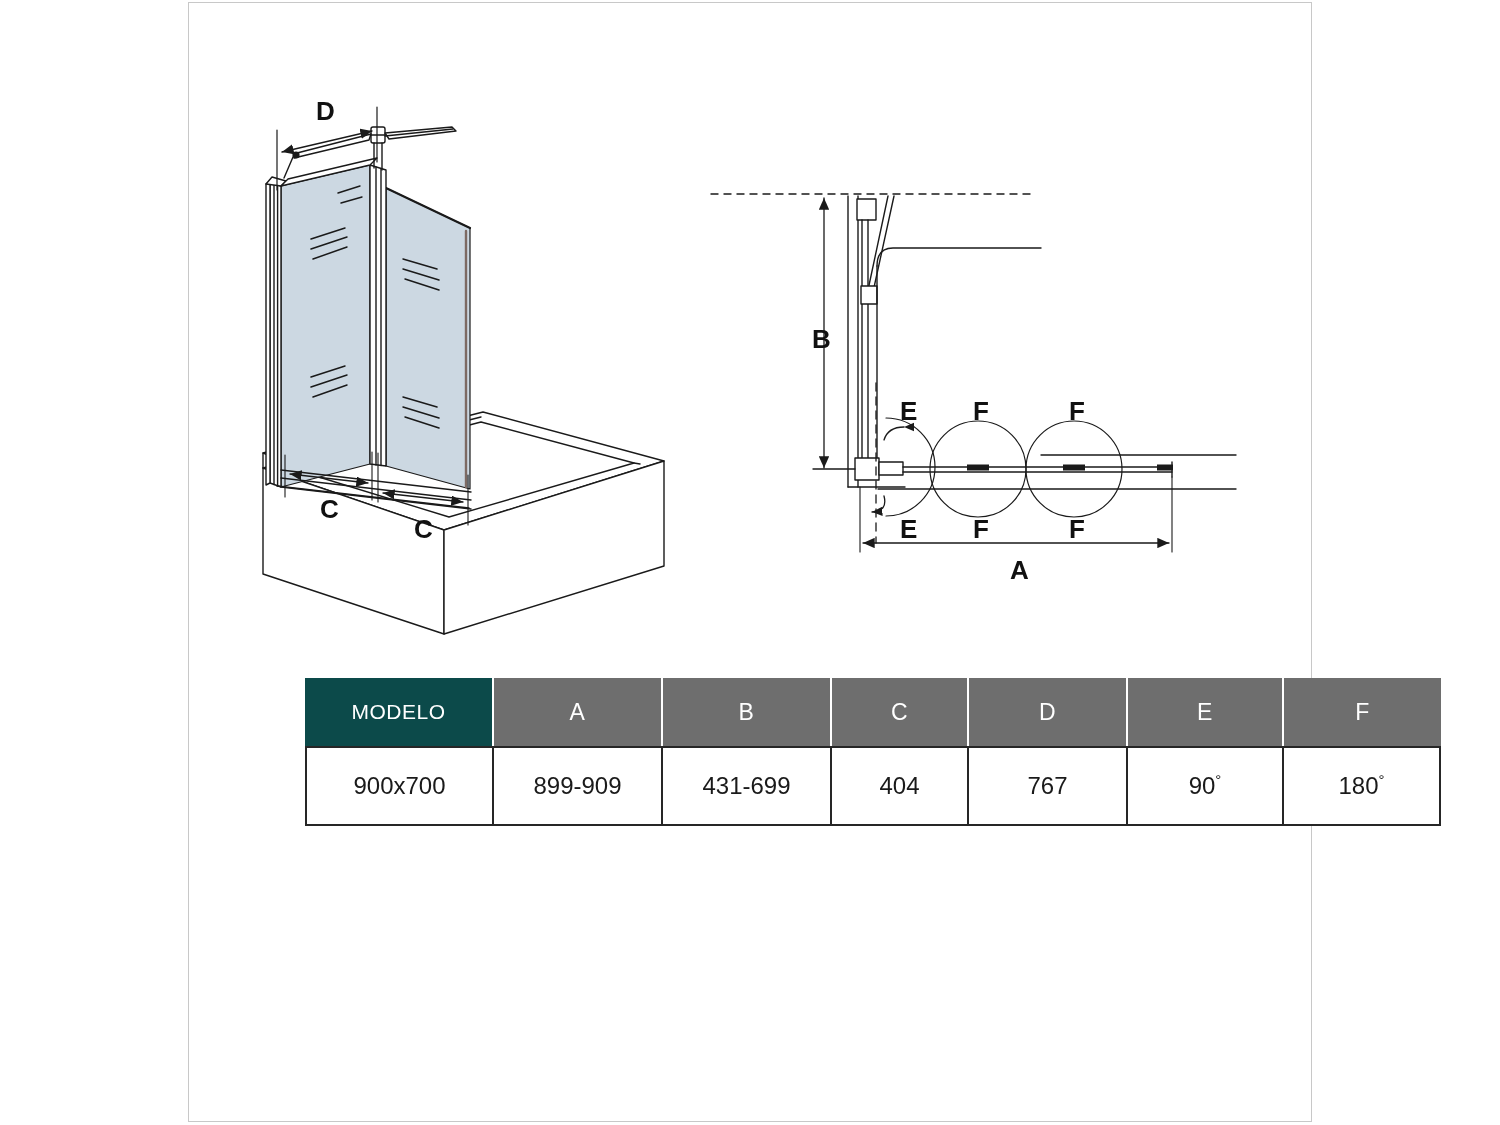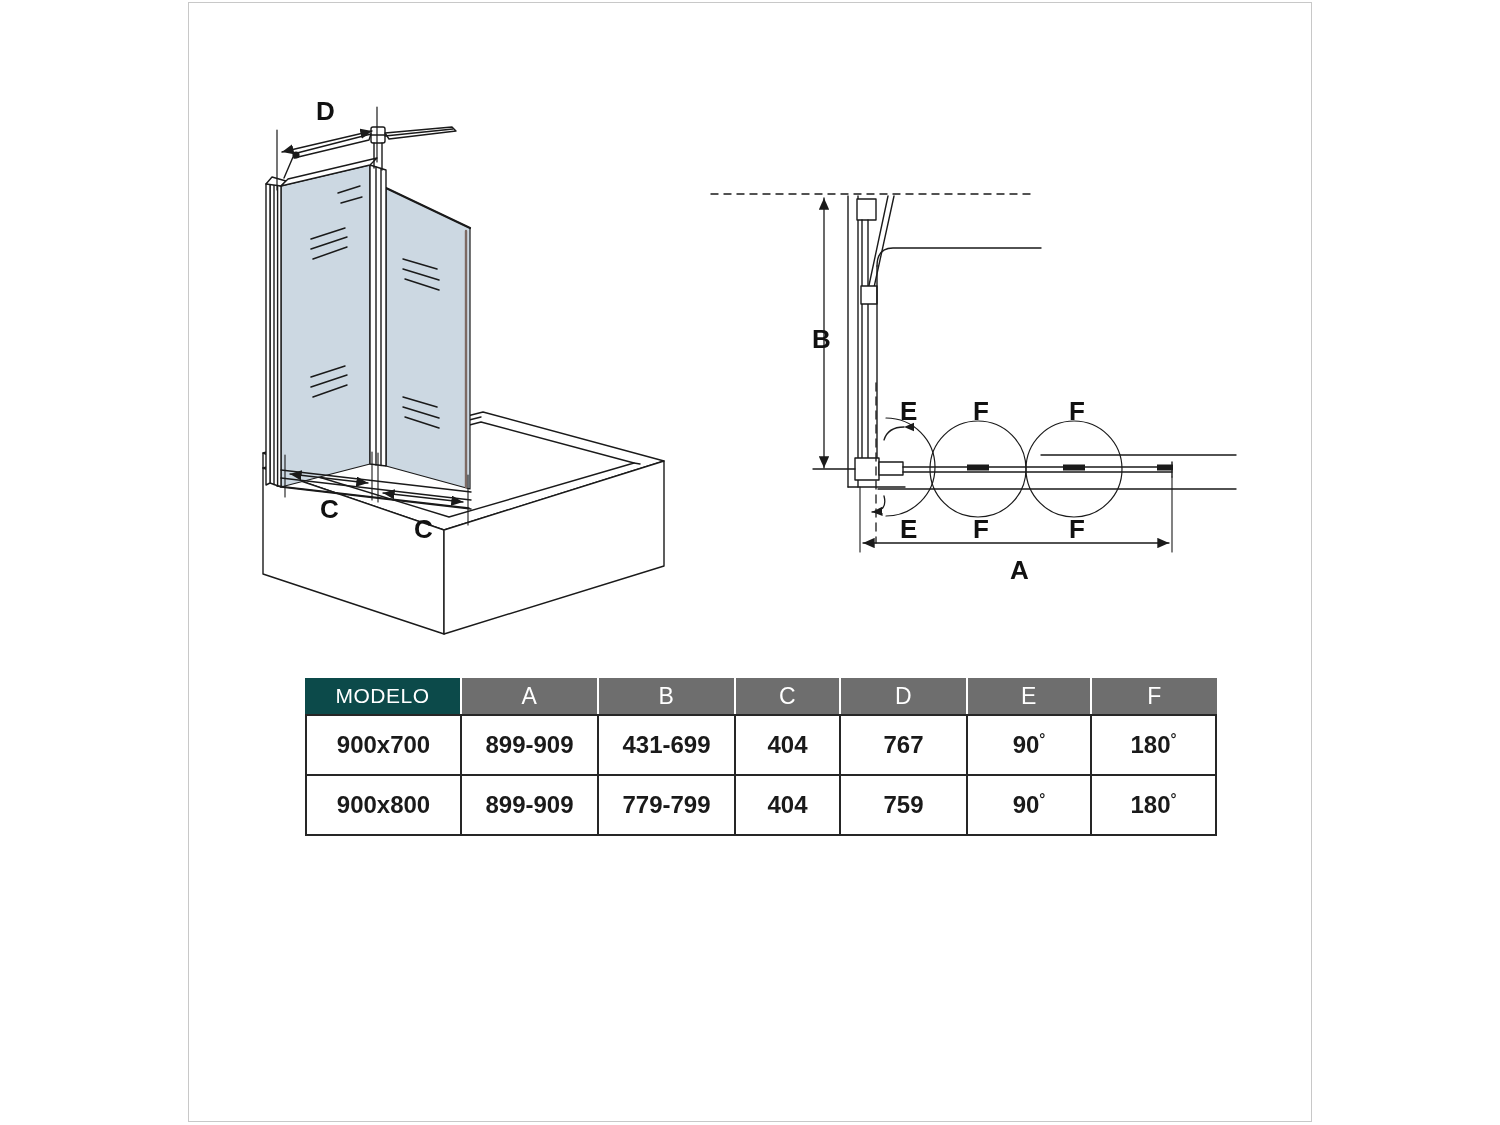--- a/index.html
+++ b/index.html
@@ -56,38 +56,38 @@
   table.spec thead th {
     height: 36px;
     color: #ffffff;
     font-size: 23px;
     font-weight: 500;
     text-align: center;
     vertical-align: middle;
     background: #6e6e6e;
     border-right: 2px solid #ffffff;
     letter-spacing: .5px;
-    padding: 0;
+    padding: 16px;
   }
   table.spec thead th.modelo {
     background: #0c4a4a;
     font-size: 21px;
   }
   table.spec thead th:last-child { border-right: none; }
   table.spec tbody tr td {
     height: 58px;
     font-size: 24px;
     color: #1a1a1a;
     text-align: center;
     vertical-align: middle;
     border-right: 2px solid #262626;
     border-bottom: 2px solid #262626;
     background: #ffffff;
-    padding: 0;
-    font-weight: 700;
+    padding: 9px;
+    font-weight: 400;
   }
   table.spec tbody tr:first-child td { border-top: 2px solid #262626; }
   table.spec tbody tr td:first-child { border-left: 2px solid #262626; }
   .deg { font-size: 15px; vertical-align: super; line-height: 0; }
   
   .dimlabel {
     position: absolute;
     font-family: "Liberation Sans", sans-serif;
     font-weight: bold;
     color: #111111;
@@ -303,26 +303,17 @@
       <tbody>
         <tr>
           <td>900x700</td>
           <td>899-909</td>
           <td>431-699</td>
           <td>404</td>
           <td>767</td>
           <td><span>90</span><span class="deg">°</span></td>
           <td><span>180</span><span class="deg">°</span></td>
         </tr>
-        <tr>
-          <td>900x800</td>
-          <td>899-909</td>
-          <td>779-799</td>
-          <td>404</td>
-          <td>759</td>
-          <td><span>90</span><span class="deg">°</span></td>
-          <td><span>180</span><span class="deg">°</span></td>
-        </tr>
       </tbody>
     </table>
   </div>
 
 </div>
 
 </body></html>

